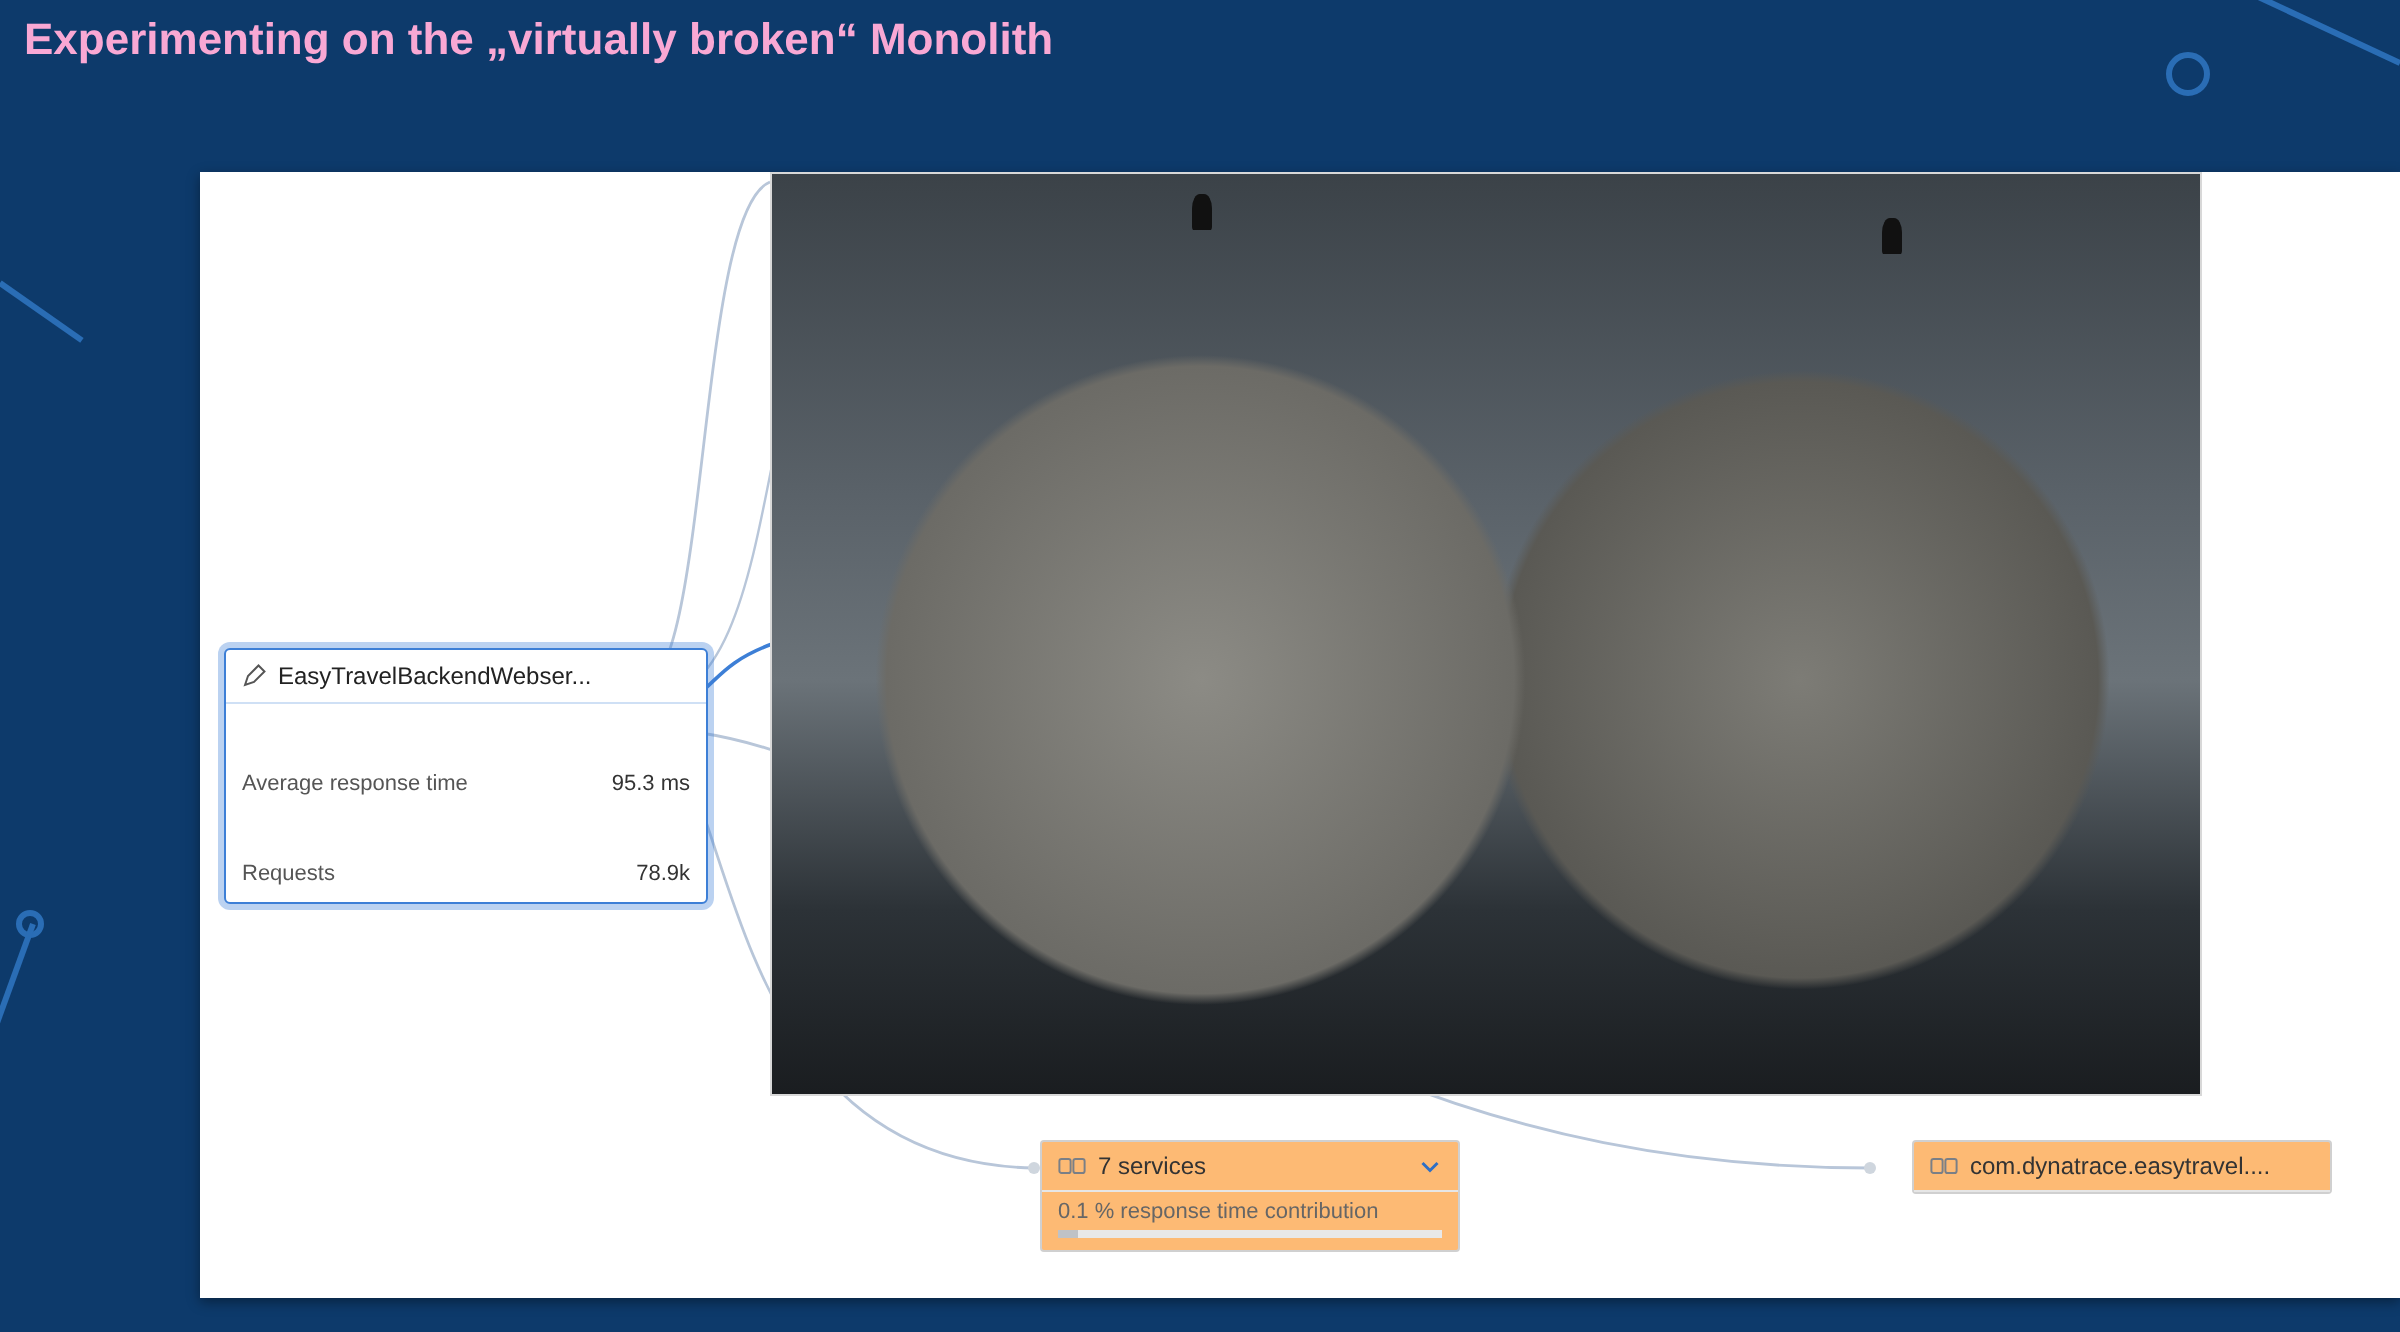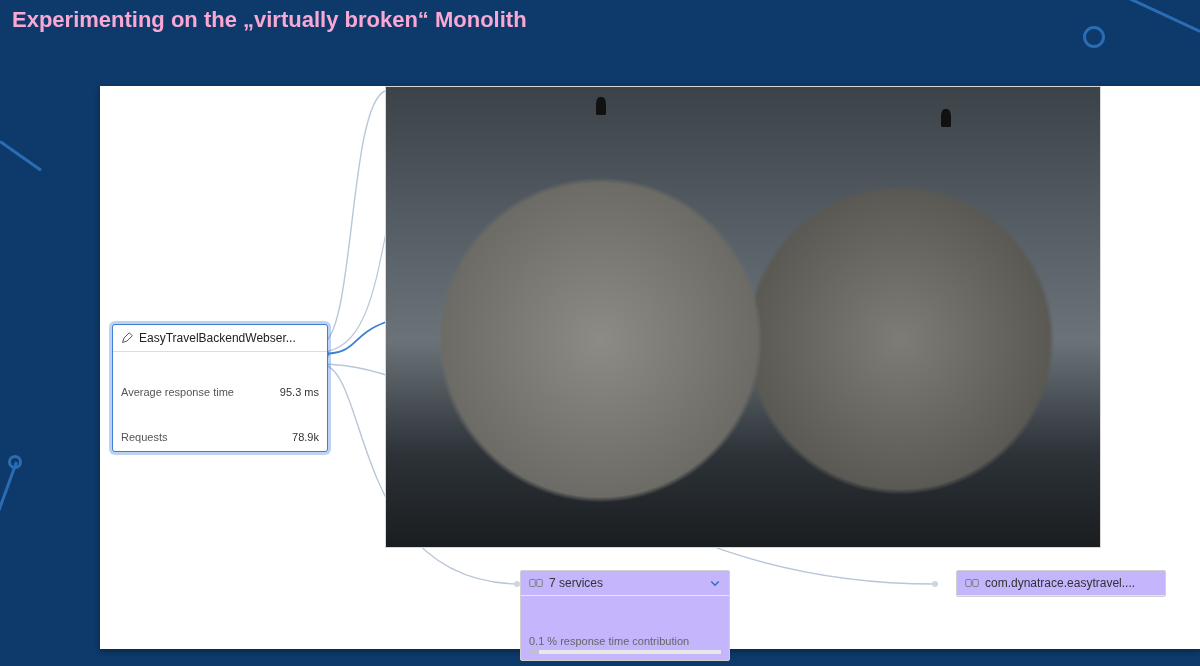--- a/index.html
+++ b/index.html
@@ -47,21 +47,21 @@
     position: absolute; width: 10px; height: 18px; background: #111; border-radius: 40% 40% 10% 10%;
   }
 
   
   .node {
     position: absolute;
     background: #fff;
     border: 1px solid #9dbde6;
     border-radius: 3px;
     box-shadow: 0 0 0 1px rgba(70,130,200,0.05);
-    width: 216px;
+    width: 242px;
     font-size: 11px;
     color: #333;
   }
   .node.selected { border: 1px solid #3d7fd6; box-shadow: 0 0 0 3px rgba(61,127,214,0.35); }
   .node-header {
     padding: 6px 8px;
     font-size: 12px;
     font-weight: 500;
     color: #222;
     display: flex; align-items: center; gap: 6px;
@@ -69,35 +69,35 @@
   }
   .node-header svg { width: 12px; height: 12px; flex: 0 0 auto; }
   .node-body { padding: 4px 8px 6px; color:#555; }
   .node-row { display:flex; justify-content: space-between; line-height: 1.5; margin-top: 28px; }
   .node-row .val { color:#333; }
 
   
   .mini {
     position: absolute;
     width: 210px;
-    background: #c4b5fd;
+    background: #fdba74;
     border: 1px solid #d0d0d0;
     border-radius: 2px;
     font-size: 11px;
     color: #444;
   }
   .mini-header {
     padding: 5px 8px;
     display:flex; align-items:center; gap:6px;
     border-bottom: 1px solid #e6e6e6;
   }
   .mini-header .label { flex: 1; min-width: 0; overflow: hidden; text-overflow: ellipsis; white-space: nowrap; font-size: 12px; color:#333; }
   .mini-header svg.ic { width: 14px; height: 12px; flex: 0 0 auto; }
   .mini-header svg.chev { width: 12px; height: 12px; flex: 0 0 auto; }
-  .mini-body { padding: 4px 8px 6px; color:#666;margin-top:35px; }
+  .mini-body { padding: 4px 8px 6px; color:#666; }
   .mini-bar {
     margin-top: 3px;
     height: 4px; width: 100%;
     background: #e8e8e8; position: relative;
   }
   .mini-bar > span {
     position: absolute; left:0; top:0; bottom:0;
     background: #bfc2c6;
   }
 

